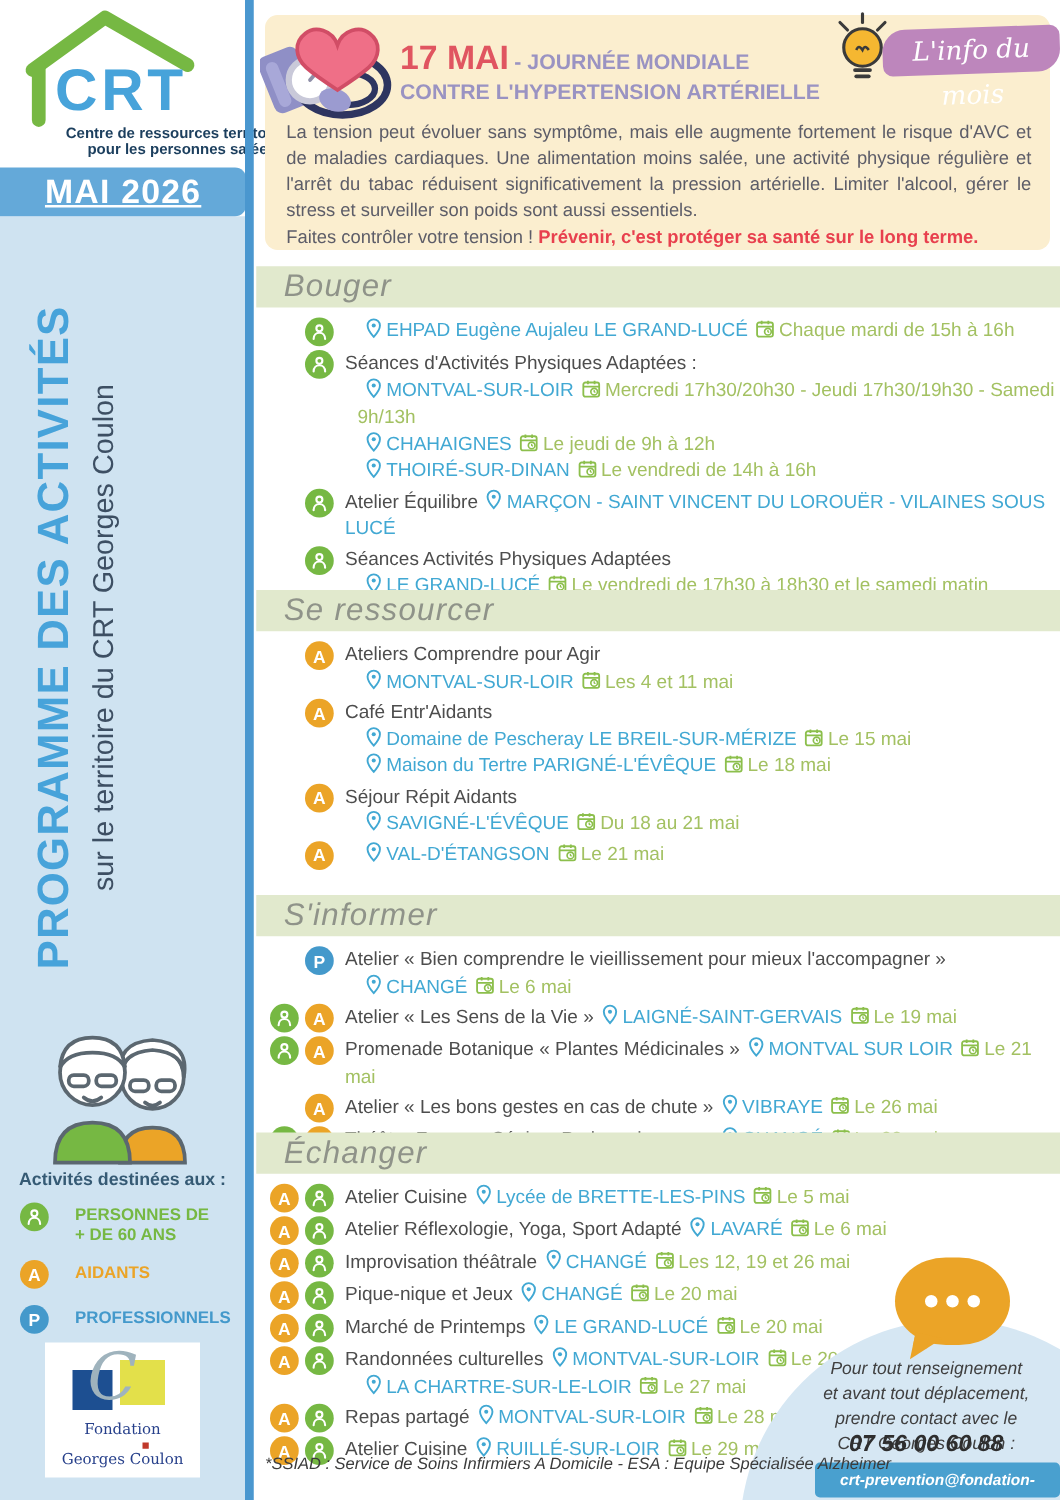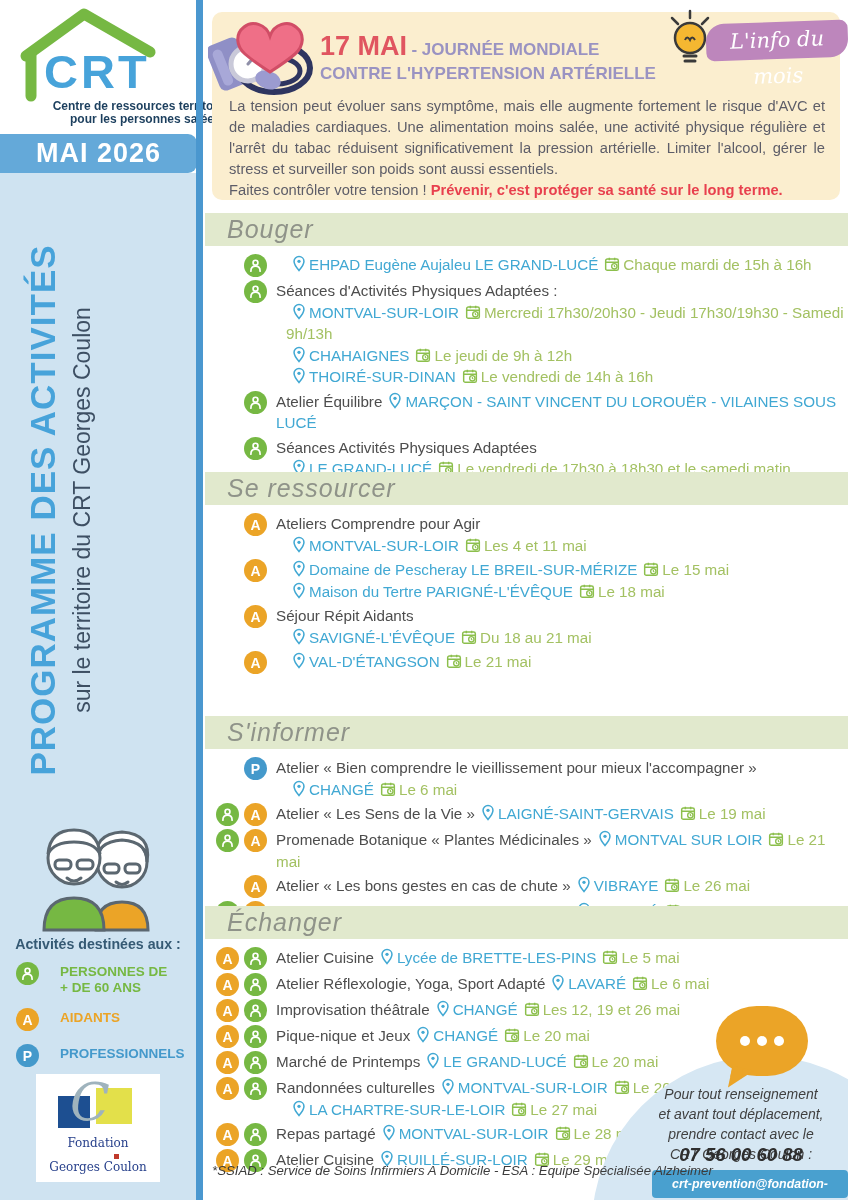--- a/index.html
+++ b/index.html
@@ -5,21 +5,21 @@
   html,body{margin:0;padding:0;background:#888;}
   #page{position:relative;width:848px;height:1200px;background:#fff;overflow:hidden;
         font-family:"Liberation Sans",sans-serif;-webkit-font-smoothing:antialiased;}
   
   #sidebar{position:absolute;left:0;top:0;width:196px;height:1200px;background:#fff;}
   #sidebar-border{position:absolute;left:196px;top:0;width:7px;height:1200px;background:var(--sidebar_border,#4a97cf);}
   #logo-block{position:absolute;left:0;top:4px;width:220px;height:130px;text-align:center;}
   #crt-acronym{position:absolute;left:44px;top:40px;font-size:47px;font-weight:800;letter-spacing:3px;color:var(--crt_blue,#47a3da);}
   #logo-sub{position:absolute;left:0;top:96px;width:196px;font-size:12px;font-weight:700;color:var(--navy,#1c3f5e);line-height:13px;margin-left:44px;}
   #month-banner{position:absolute;left:0;top:134px;width:197px;height:39px;background:var(--month_banner,#64a9d9);
-      border-radius:0 9px 9px 0;color:#fff;font-weight:700;font-size:27px;text-align:center;line-height:39px;letter-spacing:1px;}
+      border-radius:0 9px 9px 0;color:#fff;font-weight:700;font-size:27px;text-align:center;line-height:39px;letter-spacing:1px;text-decoration:underline;}
   #side-panel{position:absolute;left:0;top:173px;width:196px;height:1027px;background:var(--sidebar_bg,#cfe3f1);}
   #vertical-title{position:absolute;left:-232px;top:445px;width:640px;height:130px;transform:rotate(-90deg);
       transform-origin:320px 65px;text-align:center;}
   #vertical-title .vt1{font-size:35px;font-weight:800;color:var(--crt_blue,#47a3da);letter-spacing:1px;}
   #vertical-title .vt2{font-size:23px;color:#3d4f63;margin-top:6px;}
   #elderly{position:absolute;left:36px;top:818px;}
   #aud-heading{position:absolute;left:0;top:936px;width:196px;text-align:center;font-size:14.2px;font-weight:700;color:var(--legend_heading,#355a74);}
   .legend-row{position:absolute;left:16px;display:flex;align-items:flex-start;gap:21px;}
   .legend-label{font-size:13.5px;font-weight:700;line-height:16px;padding-top:2px;}
   .legend-label.senior{color:var(--senior,#76b843);width:110px;}
@@ -309,20 +309,21 @@
                   <circle cx="15.5" cy="15.5" r="4" fill="none" stroke="#8cbf4c" stroke-width="2"></circle>
                   <path d="M15.5 13.5v2l1.5 1" fill="none" stroke="#8cbf4c" stroke-width="1.6"></path>
                 </svg><span class="date">Les 4 et 11 mai</span></div>
             </div>
           </div>
           <div class="item">
             <div class="badges">
               <span class="badge aidant">A</span>
             </div>
             <div class="content">
+              <div class="title-line"><span>Café Entr'Aidants</span></div>
               <div class="loc-line"><svg class="icn" width="14" height="17" viewBox="0 0 24 28">
                   <path d="M12 2C7.2 2 3.5 5.8 3.5 10.3 3.5 16.5 12 26 12 26s8.5-9.5 8.5-15.7C20.5 5.8 16.8 2 12 2z" fill="none" stroke="#41a8d3" stroke-width="2.6"></path>
                   <circle cx="12" cy="10.3" r="2.8" fill="#41a8d3"></circle>
                 </svg><span class="place">Domaine de Pescheray LE BREIL-SUR-MÉRIZE</span><svg class="icn" width="16" height="16" viewBox="0 0 24 24">
                   <rect x="2.5" y="4.5" width="19" height="17" rx="2.5" fill="none" stroke="#8cbf4c" stroke-width="2.2"></rect>
                   <path d="M2.5 9.5h19M8 2.5v4M16 2.5v4" fill="none" stroke="#8cbf4c" stroke-width="2.2"></path>
                   <circle cx="15.5" cy="15.5" r="4" fill="none" stroke="#8cbf4c" stroke-width="2"></circle>
                   <path d="M15.5 13.5v2l1.5 1" fill="none" stroke="#8cbf4c" stroke-width="1.6"></path>
                 </svg><span class="date">Le 15 mai</span></div>
               <div class="loc-line"><svg class="icn" width="14" height="17" viewBox="0 0 24 28">

